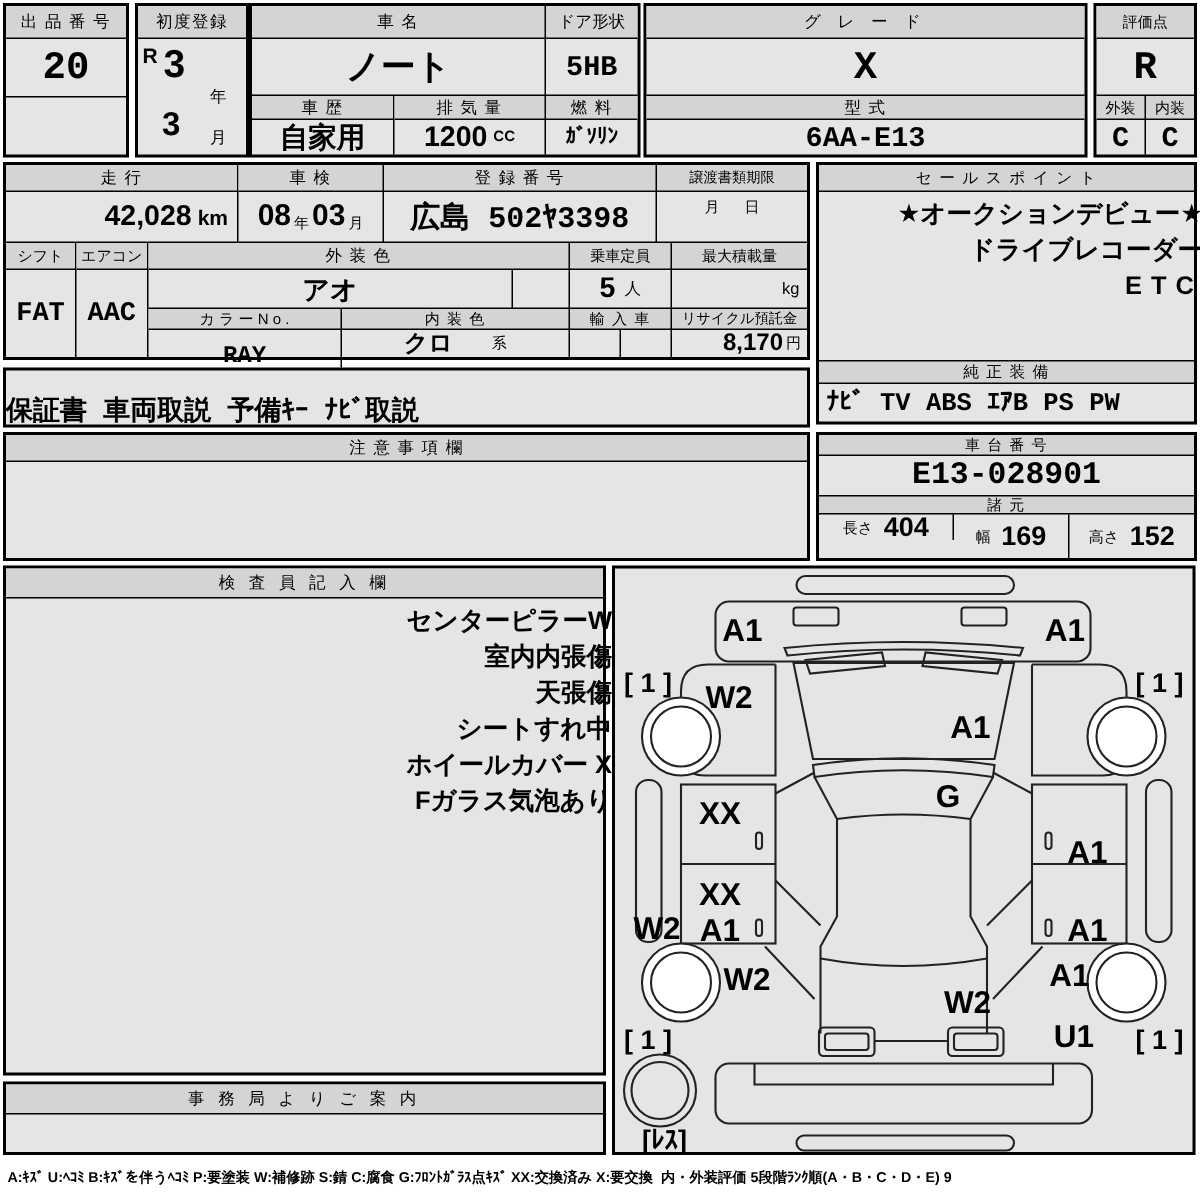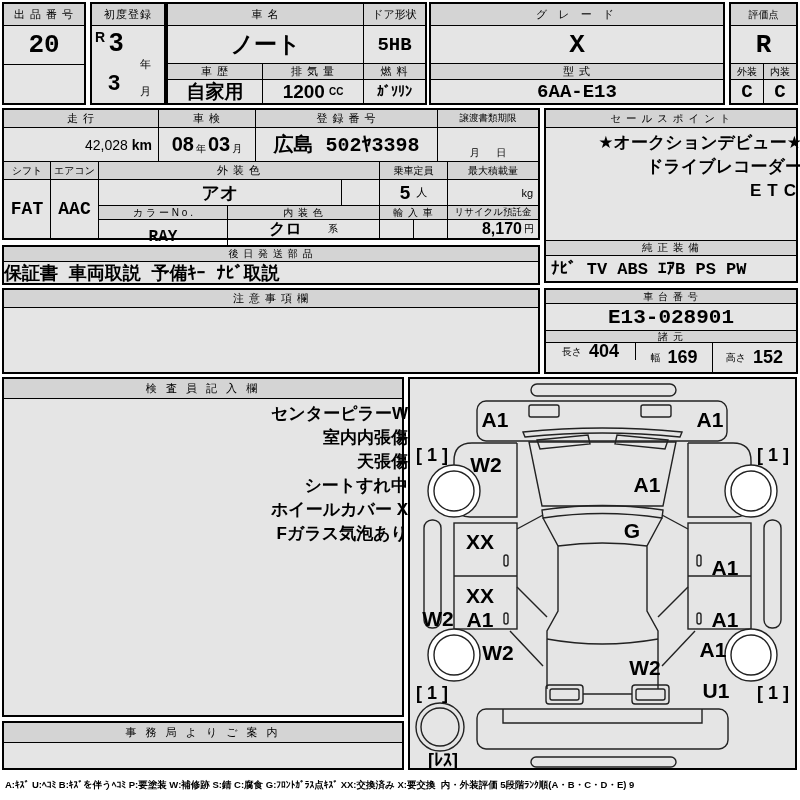--- a/index.html
+++ b/index.html
@@ -70,31 +70,31 @@
   <div class="c v" style="left:33px;top:76px;width:32px;height:23px;font-size:19px">C</div>
 </div>
 
 <div class="box" style="left:2px;top:108px;width:538px;height:132px">
   <div class="c h bb br" style="left:0;top:0;width:155px;height:18px">走 行</div>
   <div class="c h bb br" style="left:155px;top:0;width:97px;height:18px">車 検</div>
   <div class="c h bb br" style="left:252px;top:0;width:182px;height:18px">登 録 番 号</div>
   <div class="c h bb" style="left:434px;top:0;width:100px;height:18px;font-size:9.5px;letter-spacing:0">譲渡書類期限</div>
 
   <div class="c bb br right" style="left:0;top:18px;width:155px;height:34px;padding-right:6px">
-    <span style="font-size:14px;font-weight:normal">42,028</span>
+    <span style="font-size:19px;font-weight:bold">42,028</span>
     <span style="font-size:14px;font-weight:bold;margin-left:4px">km</span>
   </div>
   <div class="c bb br" style="left:155px;top:18px;width:97px;height:34px">
     <span style="font-size:20px;font-weight:bold">08</span>
     <span style="font-size:10px;margin:8px 2px 0 2px">年</span>
     <span style="font-size:20px;font-weight:bold">03</span>
     <span style="font-size:10px;margin:8px 0 0 2px">月</span>
   </div>
   <div class="c v bb br" style="left:252px;top:18px;width:182px;height:34px;font-size:20px">広島 502ﾔ3398</div>
-  <div class="c bb" style="left:434px;top:18px;width:100px;height:34px;font-size:10px;align-items:flex-end;padding-bottom:1px">月      日</div>
+  <div class="c bb" style="left:434px;top:18px;width:100px;height:34px;font-size:10px;align-items:flex-end;padding-bottom:16px">月      日</div>
 
   <div class="c h bb br" style="left:0;top:52px;width:47px;height:18px;font-size:10px;letter-spacing:0">シフト</div>
   <div class="c h bb br" style="left:47px;top:52px;width:48px;height:18px;font-size:10px;letter-spacing:0">エアコン</div>
   <div class="c h bb br" style="left:95px;top:52px;width:281px;height:18px">外 装 色</div>
   <div class="c h bb br" style="left:376px;top:52px;width:68px;height:18px;font-size:10px;letter-spacing:0">乗車定員</div>
   <div class="c h bb" style="left:444px;top:52px;width:90px;height:18px;font-size:10px;letter-spacing:0">最大積載量</div>
 
   <div class="c v br" style="left:0;top:70px;width:47px;height:58px;font-size:18px">FAT</div>
   <div class="c v br" style="left:47px;top:70px;width:48px;height:58px;font-size:18px">AAC</div>
 
@@ -129,21 +129,20 @@
   <div class="lines" style="position:absolute;left:0;top:18px;width:250px;height:112px">
     <div>★オークションデビュー★</div>
     <div>ドライブレコーダー</div>
     <div style="letter-spacing:6px">ETC</div>
   </div>
   <div class="c h bt bb" style="left:0;top:130px;width:250px;height:16px;font-size:10.5px">純 正 装 備</div>
   <div class="c v left" style="left:0;top:146px;width:250px;height:25px;font-size:17px;padding-left:5px">ﾅﾋﾞ TV ABS ｴｱB PS PW</div>
 </div>
 
 <div class="box" style="left:2px;top:245px;width:538px;height:40px">
-  <div class="c h bb" style="left:0;top:0;width:534px;height:15px;font-size:10px">後 日 発 送 部 品</div>
   <div class="c v left" style="left:0;top:15px;width:534px;height:21px;font-size:18px;padding-left:0">保証書 車両取説 予備ｷｰ ﾅﾋﾞ取説</div>
 </div>
 
 <div class="box" style="left:2px;top:288px;width:538px;height:86px">
   <div class="c h bb" style="left:0;top:0;width:534px;height:18px">注 意 事 項 欄</div>
   <div class="c" style="left:0;top:18px;width:534px;height:64px"></div>
 </div>
 
 <div class="box" style="left:544px;top:288px;width:254px;height:86px">
   <div class="c h bb" style="left:0;top:0;width:250px;height:14px;font-size:10px">車 台 番 号</div>

